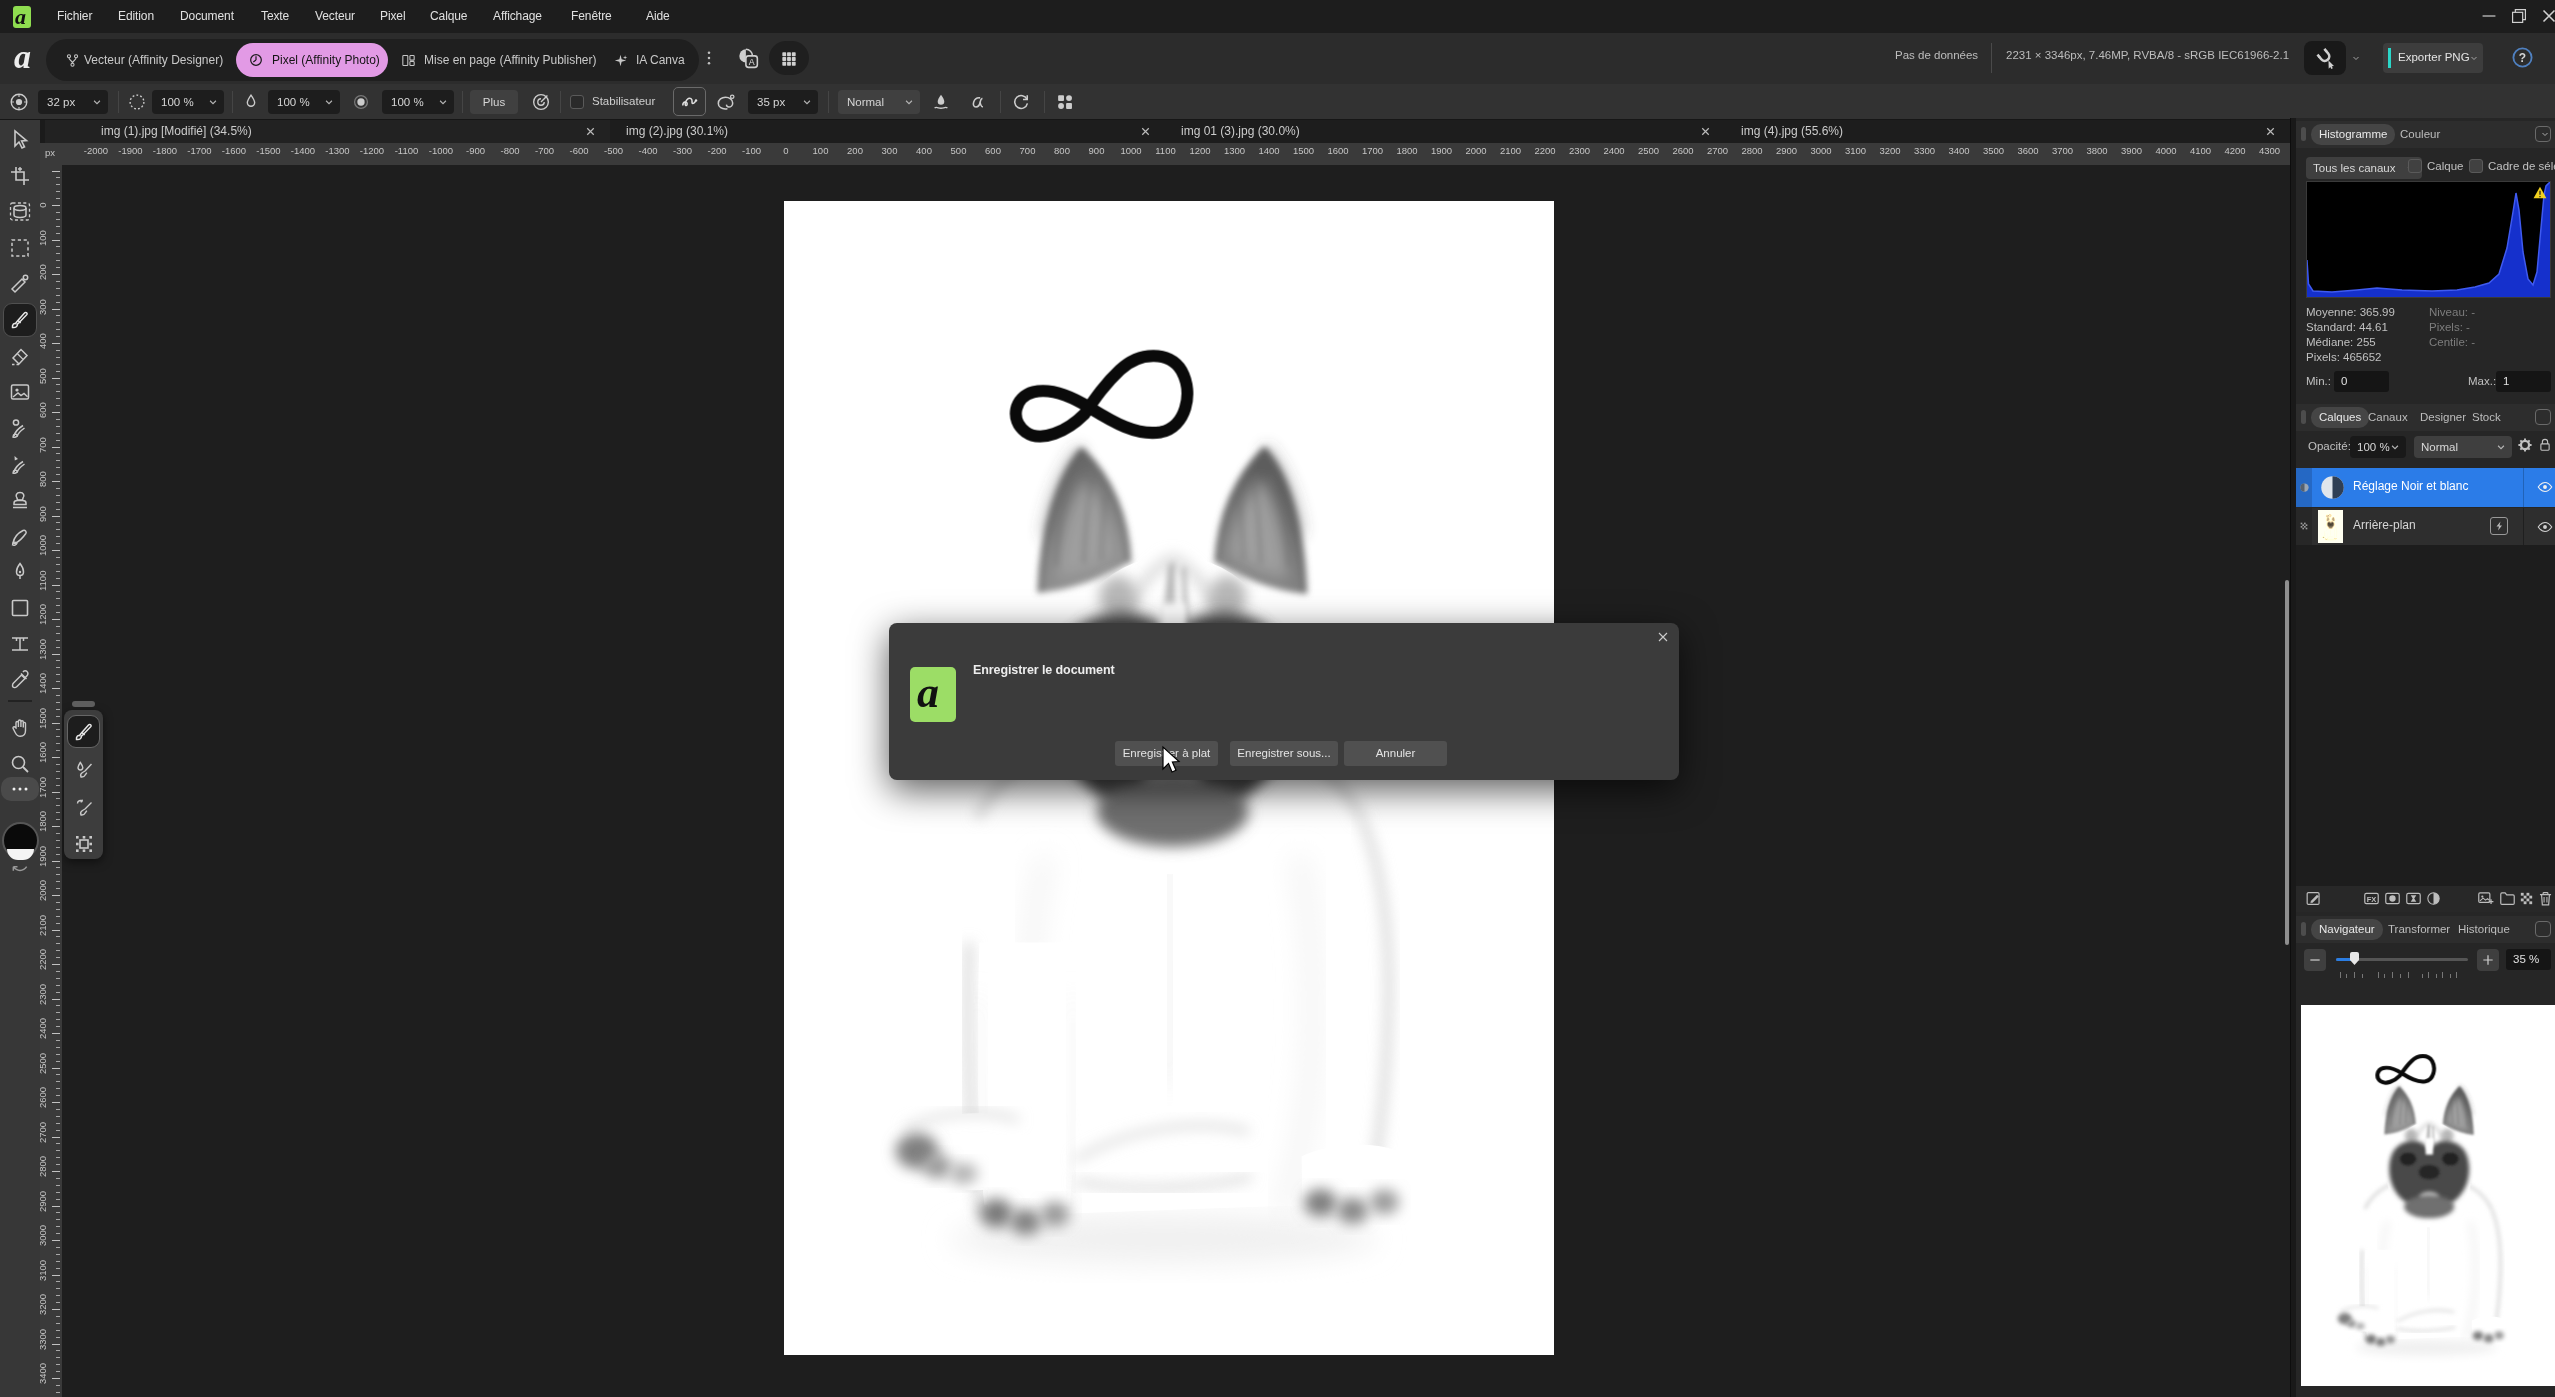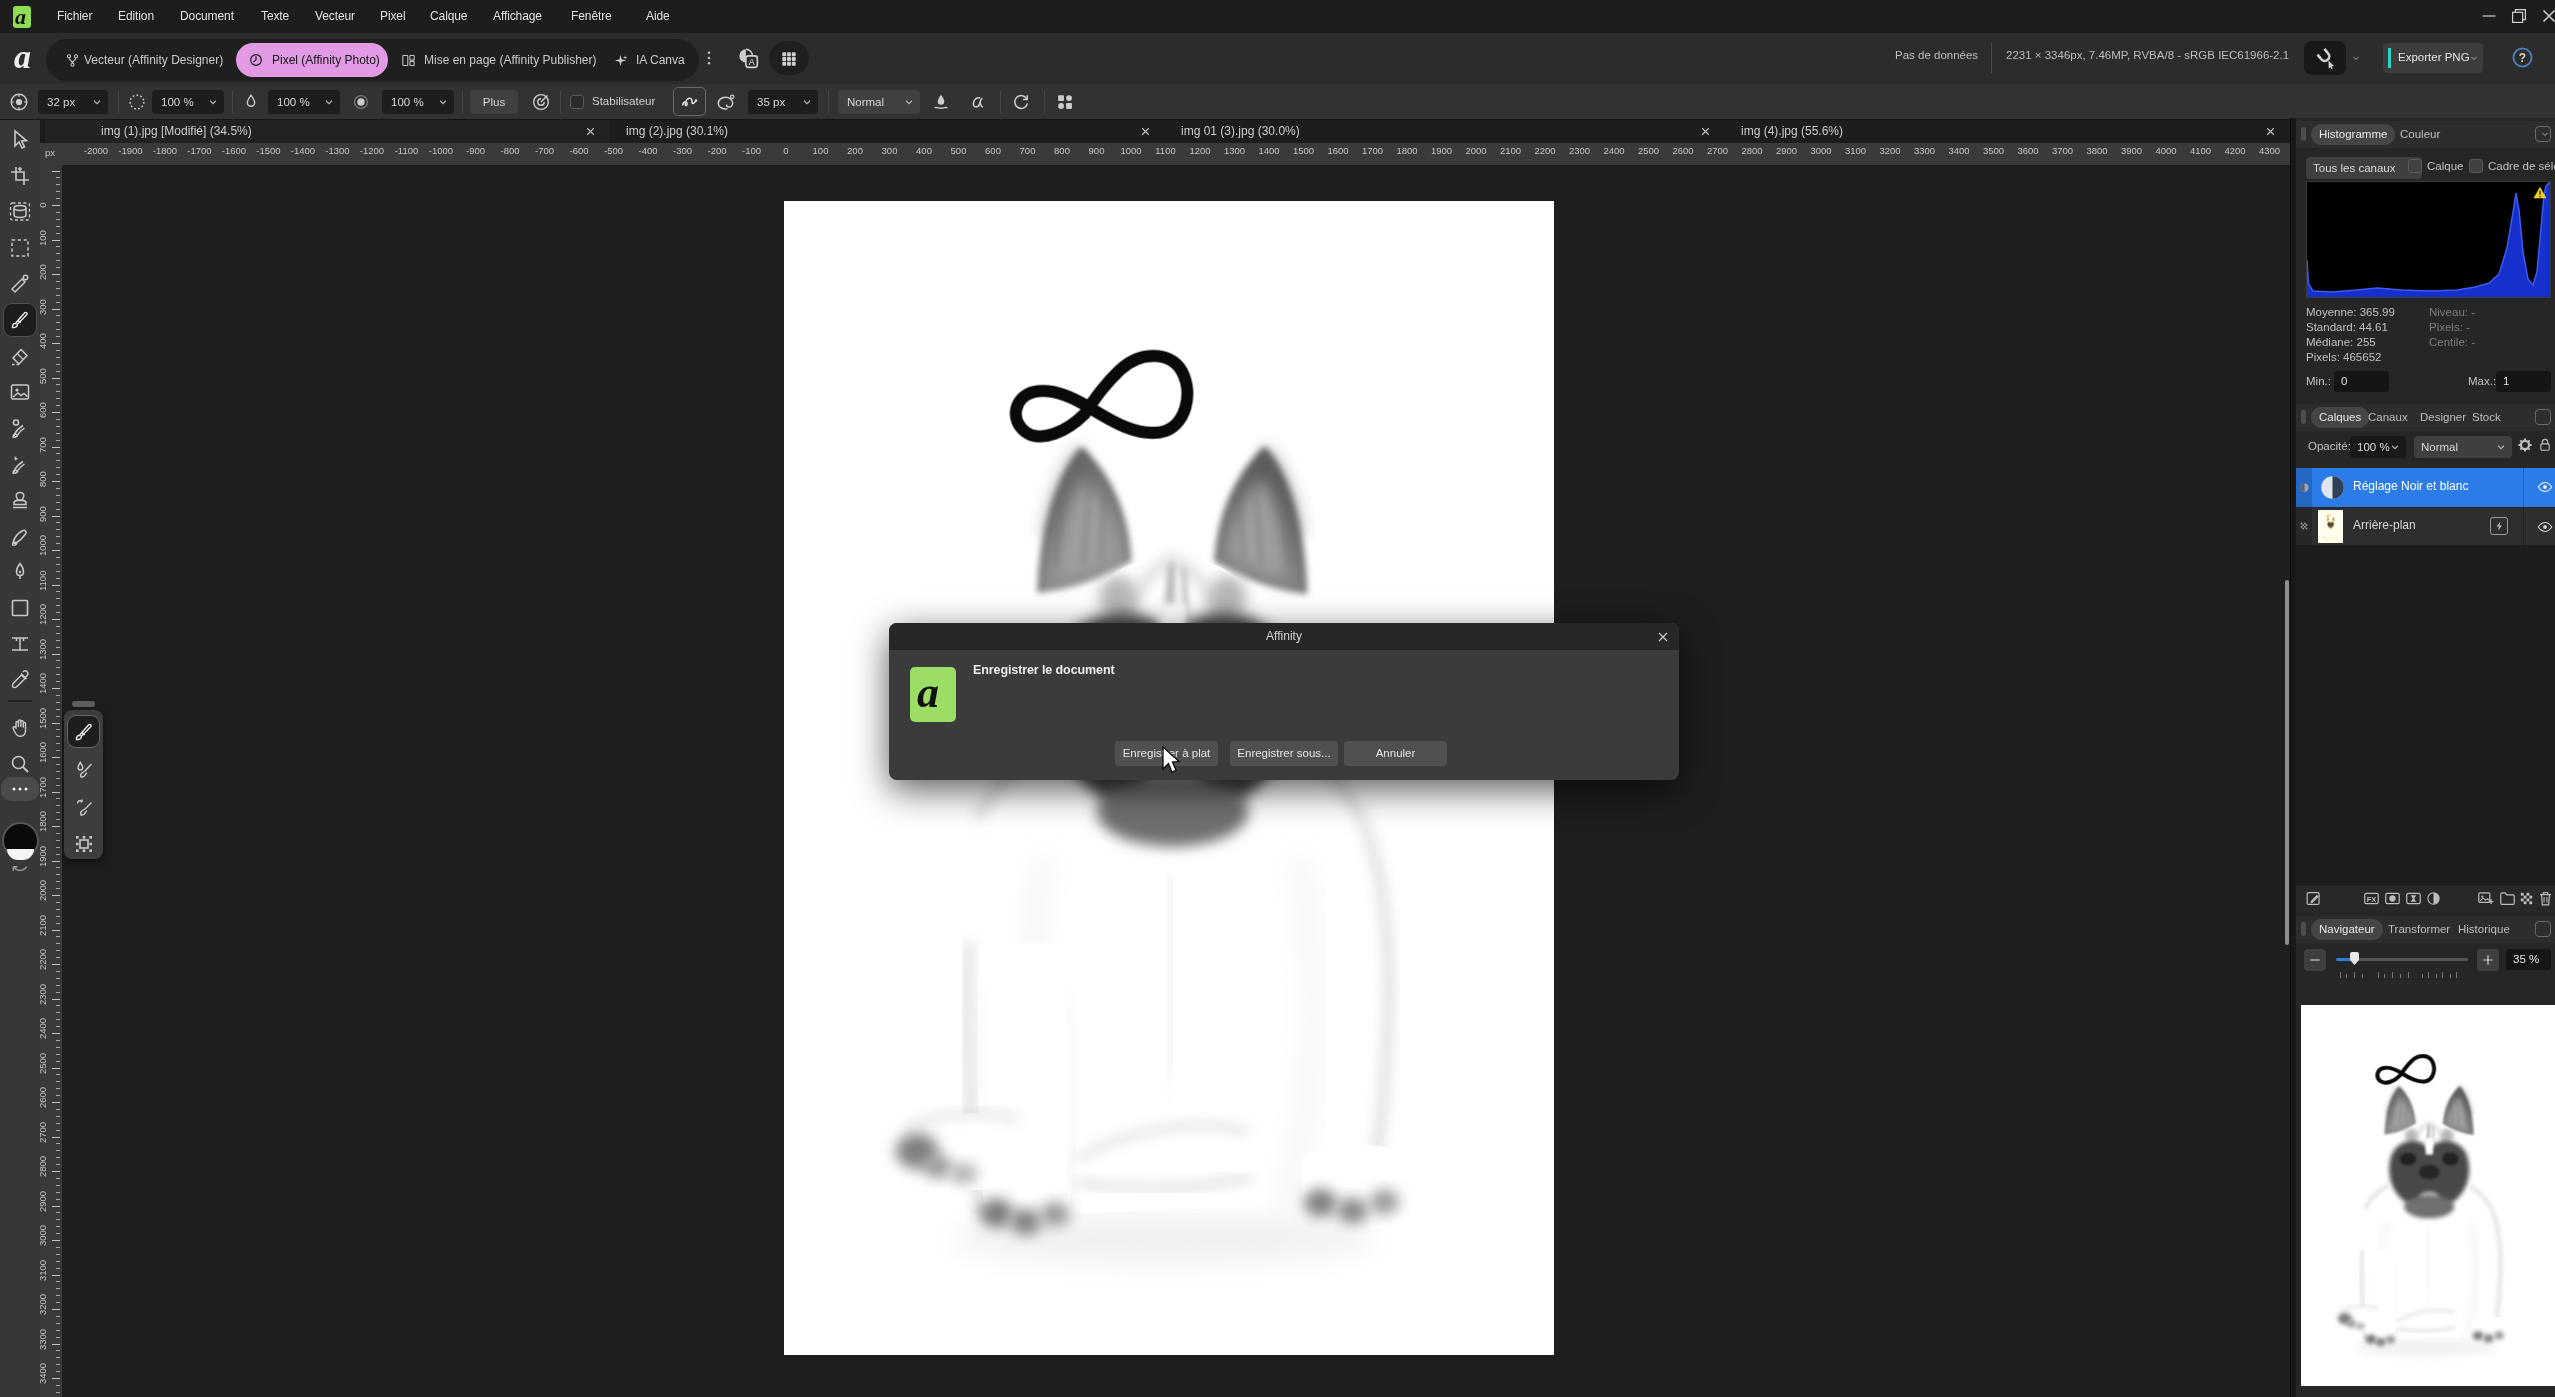--- a/index.html
+++ b/index.html
@@ -1273,21 +1273,20 @@
         <path d="M5 12 h14 M12 5 v14" stroke="#d0d0d0" stroke-width="1.8"></path>
       </svg>
 <div class="inp" style="left:210px;top:831px;width:45px">35 %</div>
 <div class="abs" style="left:5px;top:887px;width:254px;height:381px;background:#fff;overflow:hidden">
 <svg width="254" height="381" viewBox="0 0 2231 3346">
           <use href="#dogdoc"></use>
         </svg>
 </div>
 </div>
 <div id="dlg">
-<div id="dlgtitle">Affinity</div>
 <svg class="ic" style="left:766px;top:6px;width:16px;height:16px;" viewBox="0 0 24 24">
         <path d="M6 6 L18 18 M18 6 L6 18" stroke="#cccccc" stroke-width="1.7"></path>
       </svg>
 <div id="dlgicon"></div>
 <div class="abs" style="left:28px;top:48px;width:36px;height:50px;font-family:'Liberation Serif',serif;font-style:italic;font-weight:bold;font-size:44px;line-height:44px;color:#111">a</div>
 <div class="abs" style="left:84px;top:40px;font-size:12.5px;font-weight:bold;color:#ededed;letter-spacing:-0.1px">Enregistrer le document</div>
 <div class="dbtn" style="left:226px;width:103px">Enregistrer à plat</div>
 <div class="dbtn" style="left:341px;width:108px">Enregistrer sous...</div>
 <div class="dbtn" style="left:455px;width:103px">Annuler</div>
 </div>

